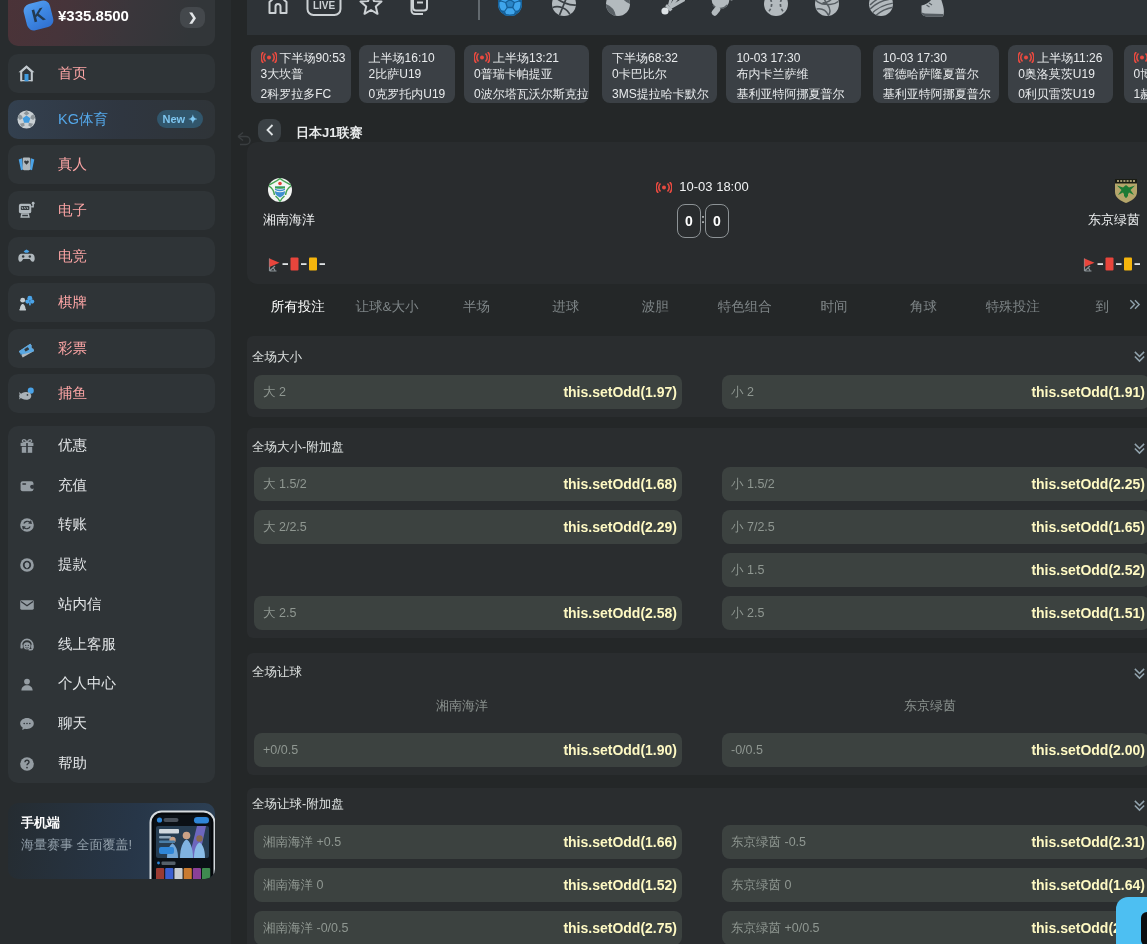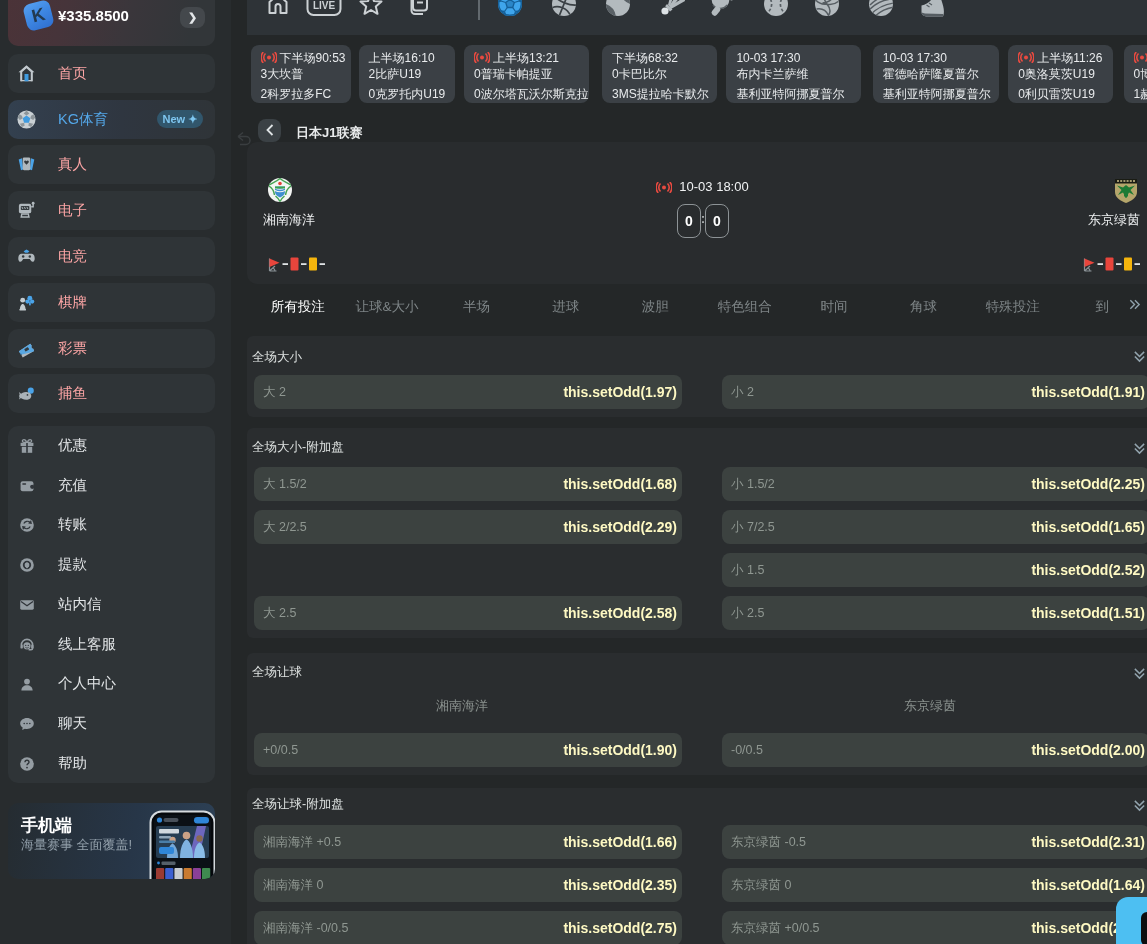--- a/index.html
+++ b/index.html
@@ -17,21 +17,21 @@
 .mitem .ic { position:absolute; left:9px; top:10px; width:19px; height:19px; }
 .mitem .tx { position:absolute; left:50px; top:0; line-height:39px; color:#fca5a5; font-size:14.5px; }
 .mitem.act { background:linear-gradient(90deg,#33404f 0%,#2f3640 55%,#2f3438 100%); }
 .mitem.act .tx { color:#54a7e8; }
 #newbadge { position:absolute; left:149px; top:10.5px; width:46px; height:18px; background:#31566c; border-radius:9px; color:#7ec6f0; font-size:11px; font-weight:bold; text-align:center; line-height:18px; }
 #grpbox { top:426px; height:357px; }
 .gitem { position:absolute; left:0; width:207px; height:39px; }
 .gitem .ic { position:absolute; left:10.5px; top:12px; width:16px; height:16px; }
 .gitem .tx { position:absolute; left:50px; line-height:39px; color:#e2e5e7; font-size:14.5px; }
 #phonecard { top:803px; height:76px; background:linear-gradient(100deg,#252c31 0%,#273648 60%,#2d4156 100%); overflow:hidden; }
-#phonecard .t1 { position:absolute; left:13px; top:11px; color:#fff; font-size:17px; font-weight:bold; }
+#phonecard .t1 { position:absolute; left:13px; top:11px; color:#fff; font-size:13px; font-weight:bold; }
 #phonecard .t2 { position:absolute; left:13px; top:33px; color:#93a0ab; font-size:13px; }
 
 
 #main { position:absolute; left:231px; top:0; width:916px; height:944px; }
 #topbar { position:absolute; left:16px; top:0; width:900px; height:35px; background:#2e3337; }
 .tbi { position:absolute; top:-9px; width:26px; height:26px; }
 #tbdiv { position:absolute; left:231px; top:0px; width:2px; height:20px; background:#62696e; }
 
 
 .tk { position:absolute; top:45px; height:58px; background:#3b4045; border-radius:8px; color:#e9ebed; font-size:12px; padding:5px 10px 0 10px; white-space:nowrap; overflow:hidden; }
@@ -559,21 +559,21 @@
     <div class="orow c1" style="top:37px">
         <span class="lb">湘南海洋 +0.5</span>
         <span class="od">this.setOdd(1.66)</span>
       </div>
     <div class="orow c2" style="top:37px">
         <span class="lb">东京绿茵 -0.5</span>
         <span class="od">this.setOdd(2.31)</span>
       </div>
     <div class="orow c1" style="top:80px">
         <span class="lb">湘南海洋 0</span>
-        <span class="od">this.setOdd(2.35)</span>
+        <span class="od">this.setOdd(1.52)</span>
       </div>
     <div class="orow c2" style="top:80px">
         <span class="lb">东京绿茵 0</span>
         <span class="od">this.setOdd(1.64)</span>
       </div>
     <div class="orow c1" style="top:123px">
         <span class="lb">湘南海洋 -0/0.5</span>
         <span class="od">this.setOdd(2.75)</span>
       </div>
     <div class="orow c2" style="top:123px">

